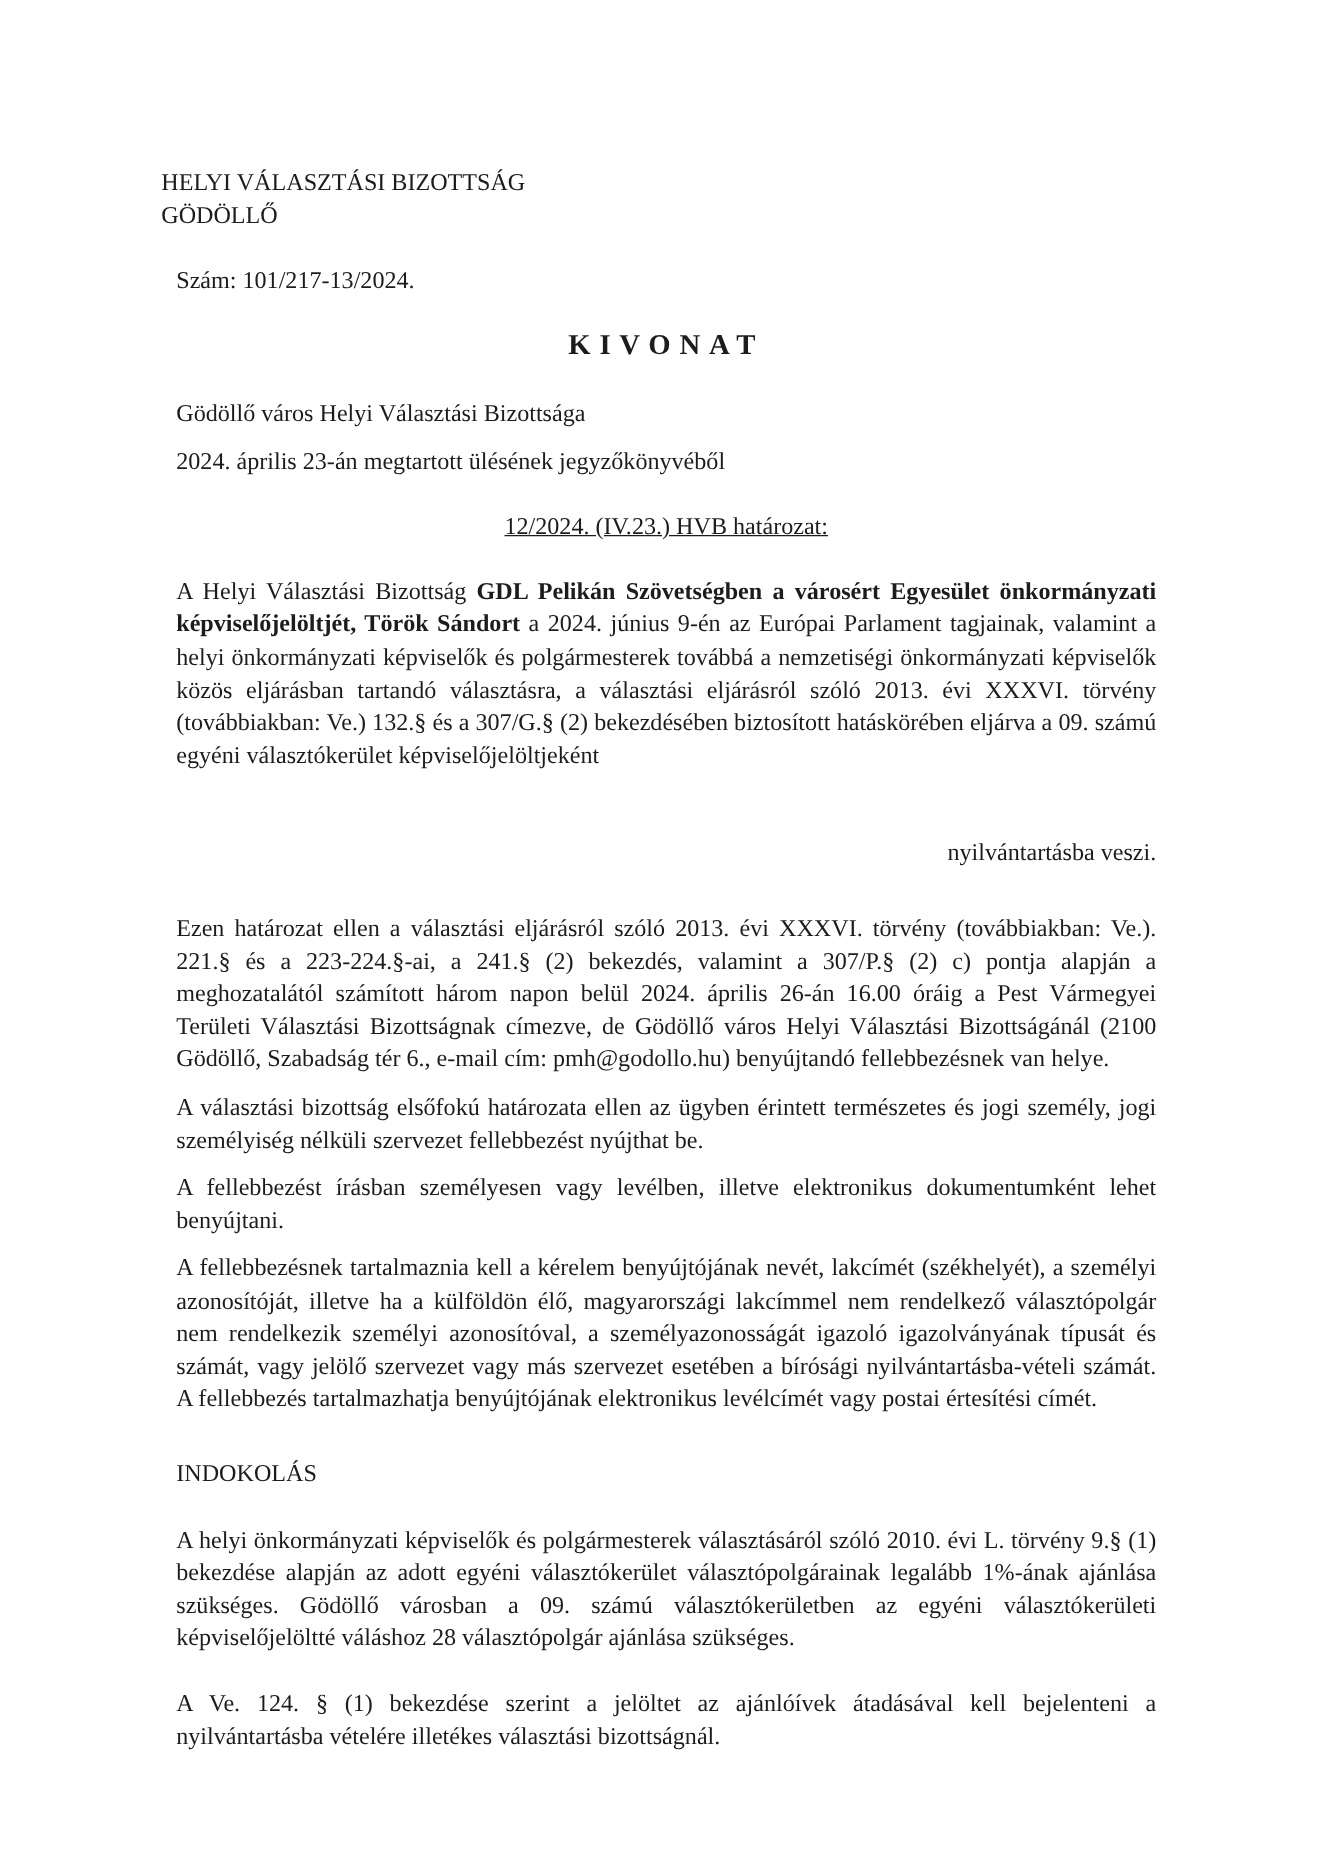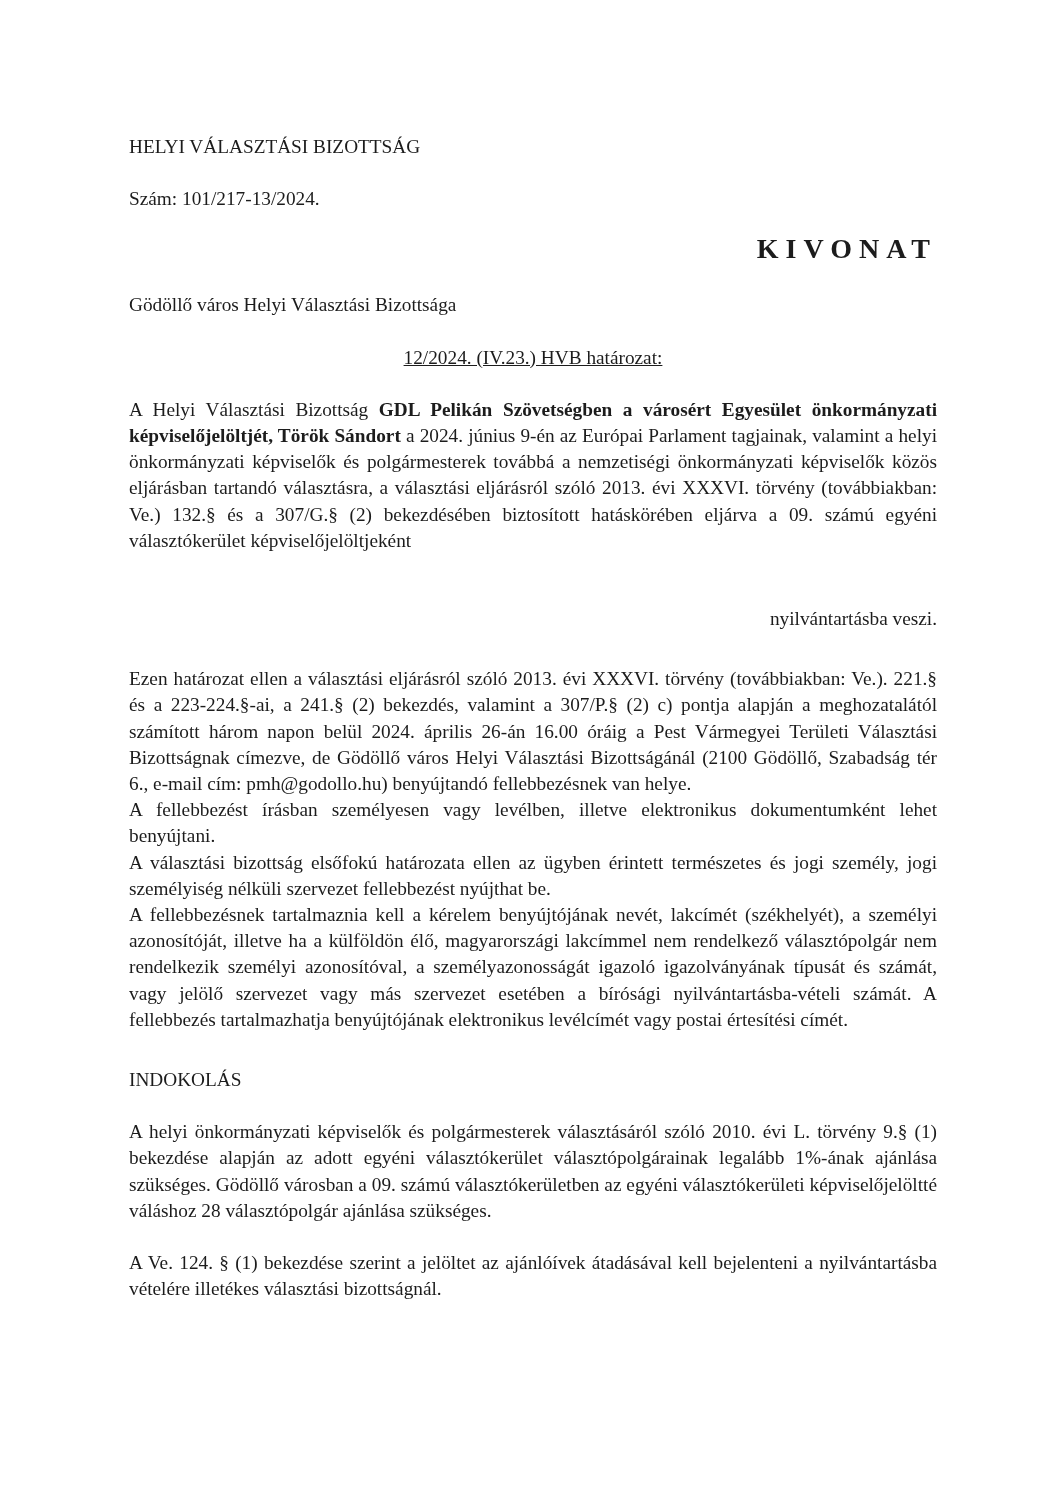--- a/index.html
+++ b/index.html
@@ -2,55 +2,57 @@
 <html><head>
 <meta charset="utf-8">
 <style>
   html, body { margin: 0; padding: 0; background: #ffffff; }
   body { width: 1059px; height: 1498px; position: relative; overflow: hidden;
          font-family: "Liberation Serif", "DejaVu Serif", serif; color: #1c1c1c; }
   .page { position: absolute; left: 0; top: 0; width: 1059px; height: 1498px; }
   .content { position: absolute; left: 129px; top: 134px; width: 808px; font-size: 19.3px; line-height: 26.2px; }
   .hdr { margin: 0; }
   .num { margin-top: 26px; }
-  .title { text-align: right; font-weight: bold; font-size: 28px; letter-spacing: 7px; margin-top: 20px; line-height: 34px; }
+  .title { text-align: center; font-weight: bold; font-size: 23px; letter-spacing: 7px; margin-top: 20px; line-height: 34px; }
   .center { text-align: left; }
   .sub { margin-top: 26px; }
   .decision-no { text-align: center; font-weight: normal; text-decoration: underline; margin-top: 26px; }
-  p { margin: 0; }
+  p { margin: 12px; }
   .just { text-align: justify; text-align-last: left; }
   .p1 { margin-top: 26px; }
   .veszi { text-align: right; font-weight: normal; margin-top: 52px; }
   .p2 { margin-top: 34px; }
   .indok { margin-top: 34px; }
   .p3 { margin-top: 26px; }
   .p4 { margin-top: 26px; }
 </style>
 </head>
 <body>
 
 <div class="page">
   <div class="content">
     <p class="hdr">HELYI VÁLASZTÁSI BIZOTTSÁG</p>
+    <p class="hdr">GÖDÖLLŐ</p>
     <p class="num">Szám: 101/217-13/2024.</p>
 
     <p class="title">KIVONAT</p>
 
     <p class="center sub">Gödöllő város Helyi Választási Bizottsága</p>
+    <p class="center">2024. április 23-án megtartott ülésének jegyzőkönyvéből</p>
 
     <p class="decision-no">12/2024. (IV.23.) HVB határozat:</p>
 
     <p class="just p1"><span>A Helyi Választási Bizottság </span><b>GDL Pelikán Szövetségben a városért Egyesület önkormányzati képviselőjelöltjét, Török Sándort</b><span> a 2024. június 9-én az Európai Parlament tagjainak, valamint a helyi önkormányzati képviselők és polgármesterek továbbá a nemzetiségi önkormányzati képviselők közös eljárásban tartandó választásra, a választási eljárásról szóló 2013. évi XXXVI. törvény (továbbiakban: Ve.) 132.§ és a 307/G.§ (2) bekezdésében biztosított hatáskörében eljárva a 09. számú egyéni választókerület képviselőjelöltjeként</span></p>
 
     <p class="veszi">nyilvántartásba veszi.</p>
 
     <div class="p2">
       <p class="just">Ezen határozat ellen a választási eljárásról szóló 2013. évi XXXVI. törvény (továbbiakban: Ve.). 221.§ és a 223-224.§-ai, a 241.§ (2) bekezdés, valamint a 307/P.§ (2) c) pontja alapján a meghozatalától számított három napon belül 2024. április 26-án 16.00 óráig a Pest Vármegyei Területi Választási Bizottságnak címezve, de Gödöllő város Helyi Választási Bizottságánál (2100 Gödöllő, Szabadság tér 6., e-mail cím: pmh@godollo.hu) benyújtandó fellebbezésnek van helye.</p>
+      <p class="just">A választási bizottság elsőfokú határozata ellen az ügyben érintett természetes és jogi személy, jogi személyiség nélküli szervezet fellebbezést nyújthat be.</p>
       <p class="just">A fellebbezést írásban személyesen vagy levélben, illetve elektronikus dokumentumként lehet benyújtani.</p>
-      <p class="just">A választási bizottság elsőfokú határozata ellen az ügyben érintett természetes és jogi személy, jogi személyiség nélküli szervezet fellebbezést nyújthat be.</p>
       <p class="just">A fellebbezésnek tartalmaznia kell a kérelem benyújtójának nevét, lakcímét (székhelyét), a személyi azonosítóját, illetve ha a külföldön élő, magyarországi lakcímmel nem rendelkező választópolgár nem rendelkezik személyi azonosítóval, a személyazonosságát igazoló igazolványának típusát és számát, vagy jelölő szervezet vagy más szervezet esetében a bírósági nyilvántartásba-vételi számát. A fellebbezés tartalmazhatja benyújtójának elektronikus levélcímét vagy postai értesítési címét.</p>
     </div>
 
     <p class="indok">INDOKOLÁS</p>
 
     <p class="just p3">A helyi önkormányzati képviselők és polgármesterek választásáról szóló 2010. évi L. törvény 9.§ (1) bekezdése alapján az adott egyéni választókerület választópolgárainak legalább 1%-ának ajánlása szükséges. Gödöllő városban a 09. számú választókerületben az egyéni választókerületi képviselőjelöltté váláshoz 28 választópolgár ajánlása szükséges.</p>
     <p class="just p4">A Ve. 124. § (1) bekezdése szerint a jelöltet az ajánlóívek átadásával kell bejelenteni a nyilvántartásba vételére illetékes választási bizottságnál.</p>
   </div>
 </div>
 

